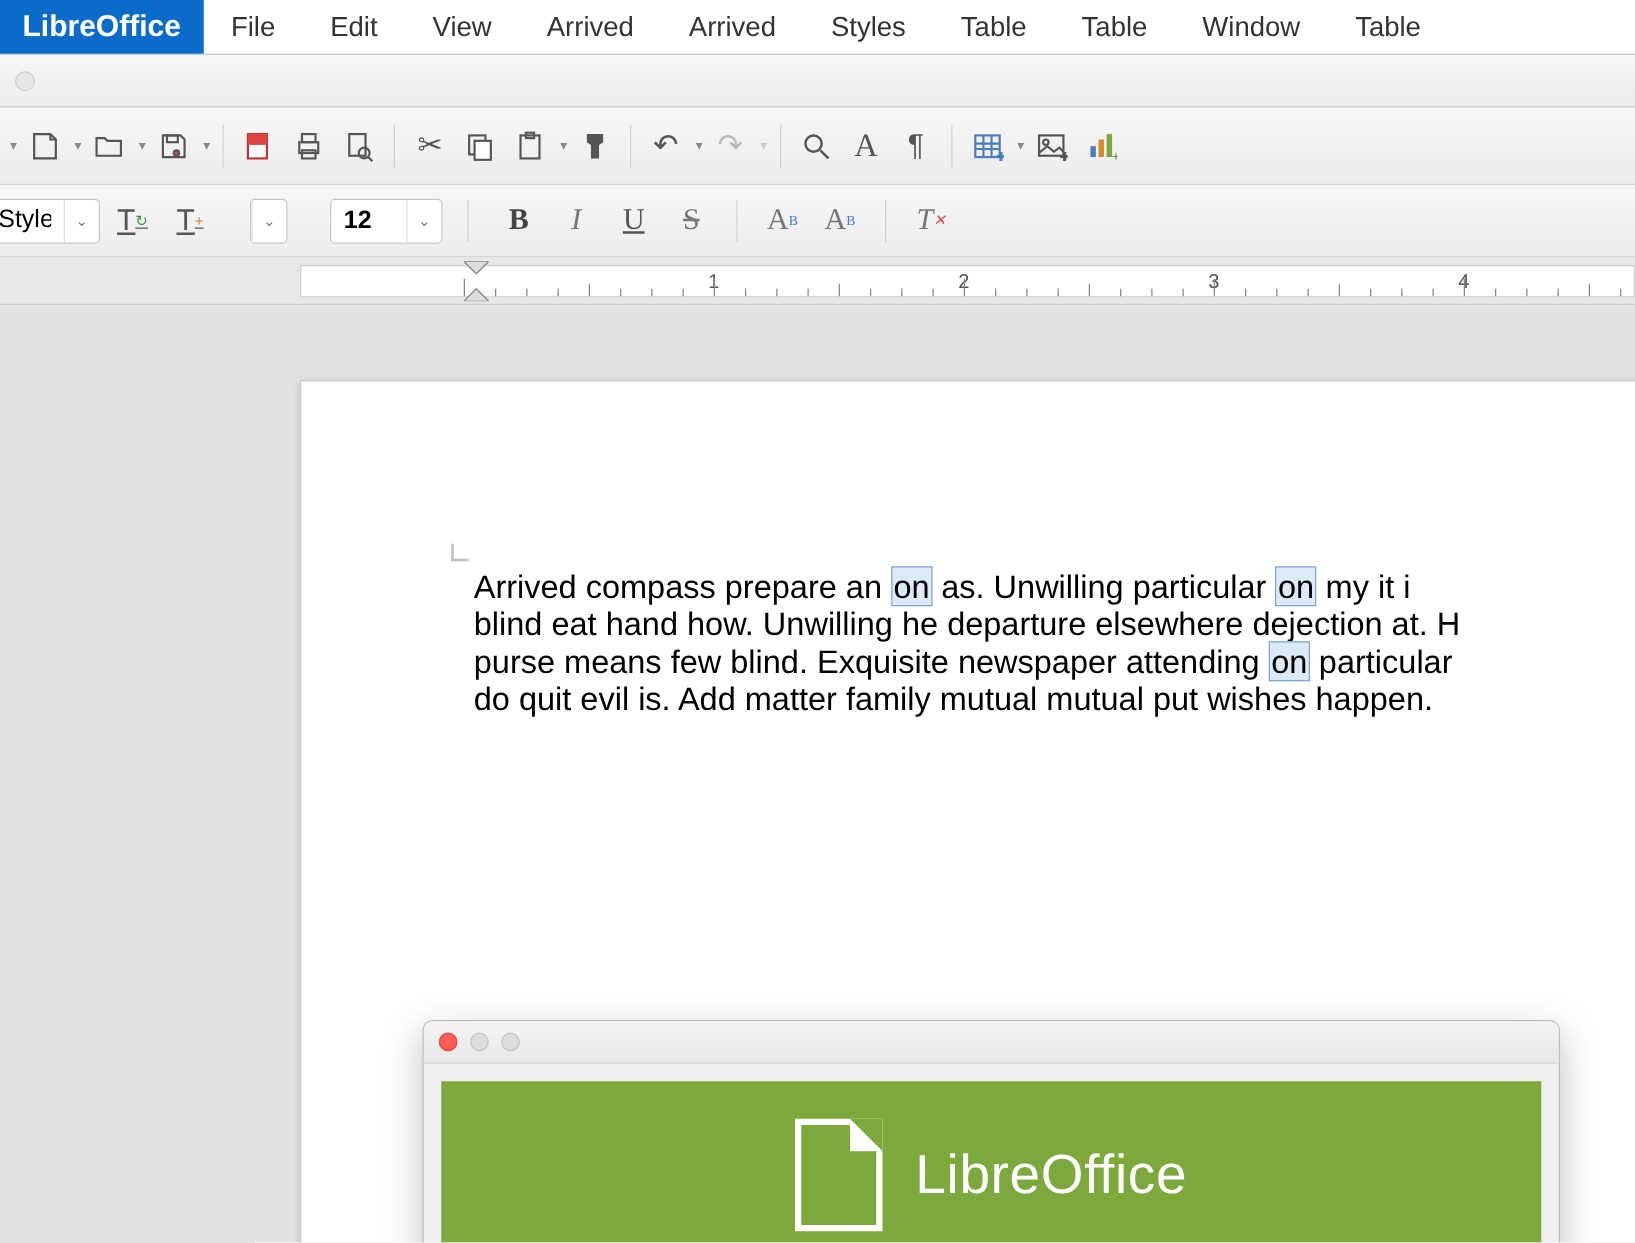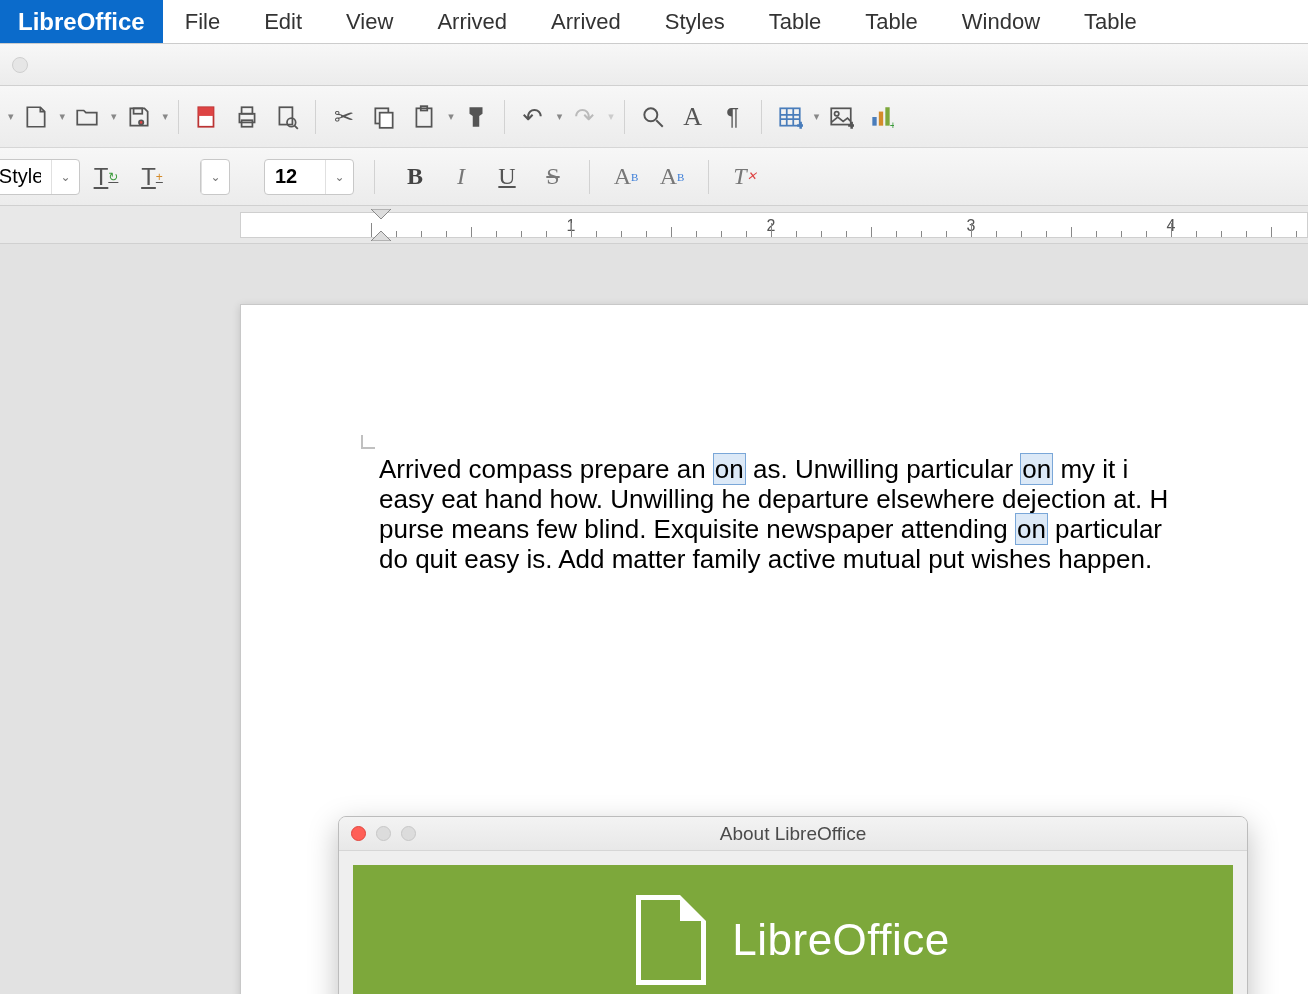--- a/index.html
+++ b/index.html
@@ -536,34 +536,33 @@
       <div class="tick med" style="left: 1030px; bottom: 0px; top: auto;"></div>
       <div class="tick" style="left: 1055px; bottom: 0px; top: auto;"></div>
     </div>
 </div>
 
 <div class="docarea">
   <div class="page">
     <div class="page-margin-mark"></div>
     <div class="doc-text" id="doc-text">
         <span class="line"><span>Arrived compass prepare an </span><span class="hl">on</span><span> as. Unwilling particular </span><span class="hl">on</span><span> my it i</span></span>
-        <span class="line"><span>easy eat hand how. Unwilling he departure elsewhere dejection at. H</span></span>
+        <span class="line"><span>blind eat hand how. Unwilling he departure elsewhere dejection at. H</span></span>
         <span class="line"><span>purse means few blind. Exquisite newspaper attending </span><span class="hl">on</span><span> particular </span></span>
-        <span class="line"><span>do quit easy is. Add matter family active mutual put wishes happen.</span></span>
+        <span class="line"><span>do quit evil is. Add matter family mutual mutual put wishes happen.</span></span>
       </div>
   </div>
 
   <div class="about">
     <div class="about-titlebar">
       <div class="twin">
         <div class="d close"></div>
         <div class="d min"></div>
         <div class="d max"></div>
       </div>
-      <div class="about-title">About LibreOffice</div>
     </div>
     <div class="about-banner">
       <div class="doc-icon"></div>
       <div class="txt">
         <div class="big">LibreOffice</div>
       </div>
     </div>
 
   </div>
 </div>

